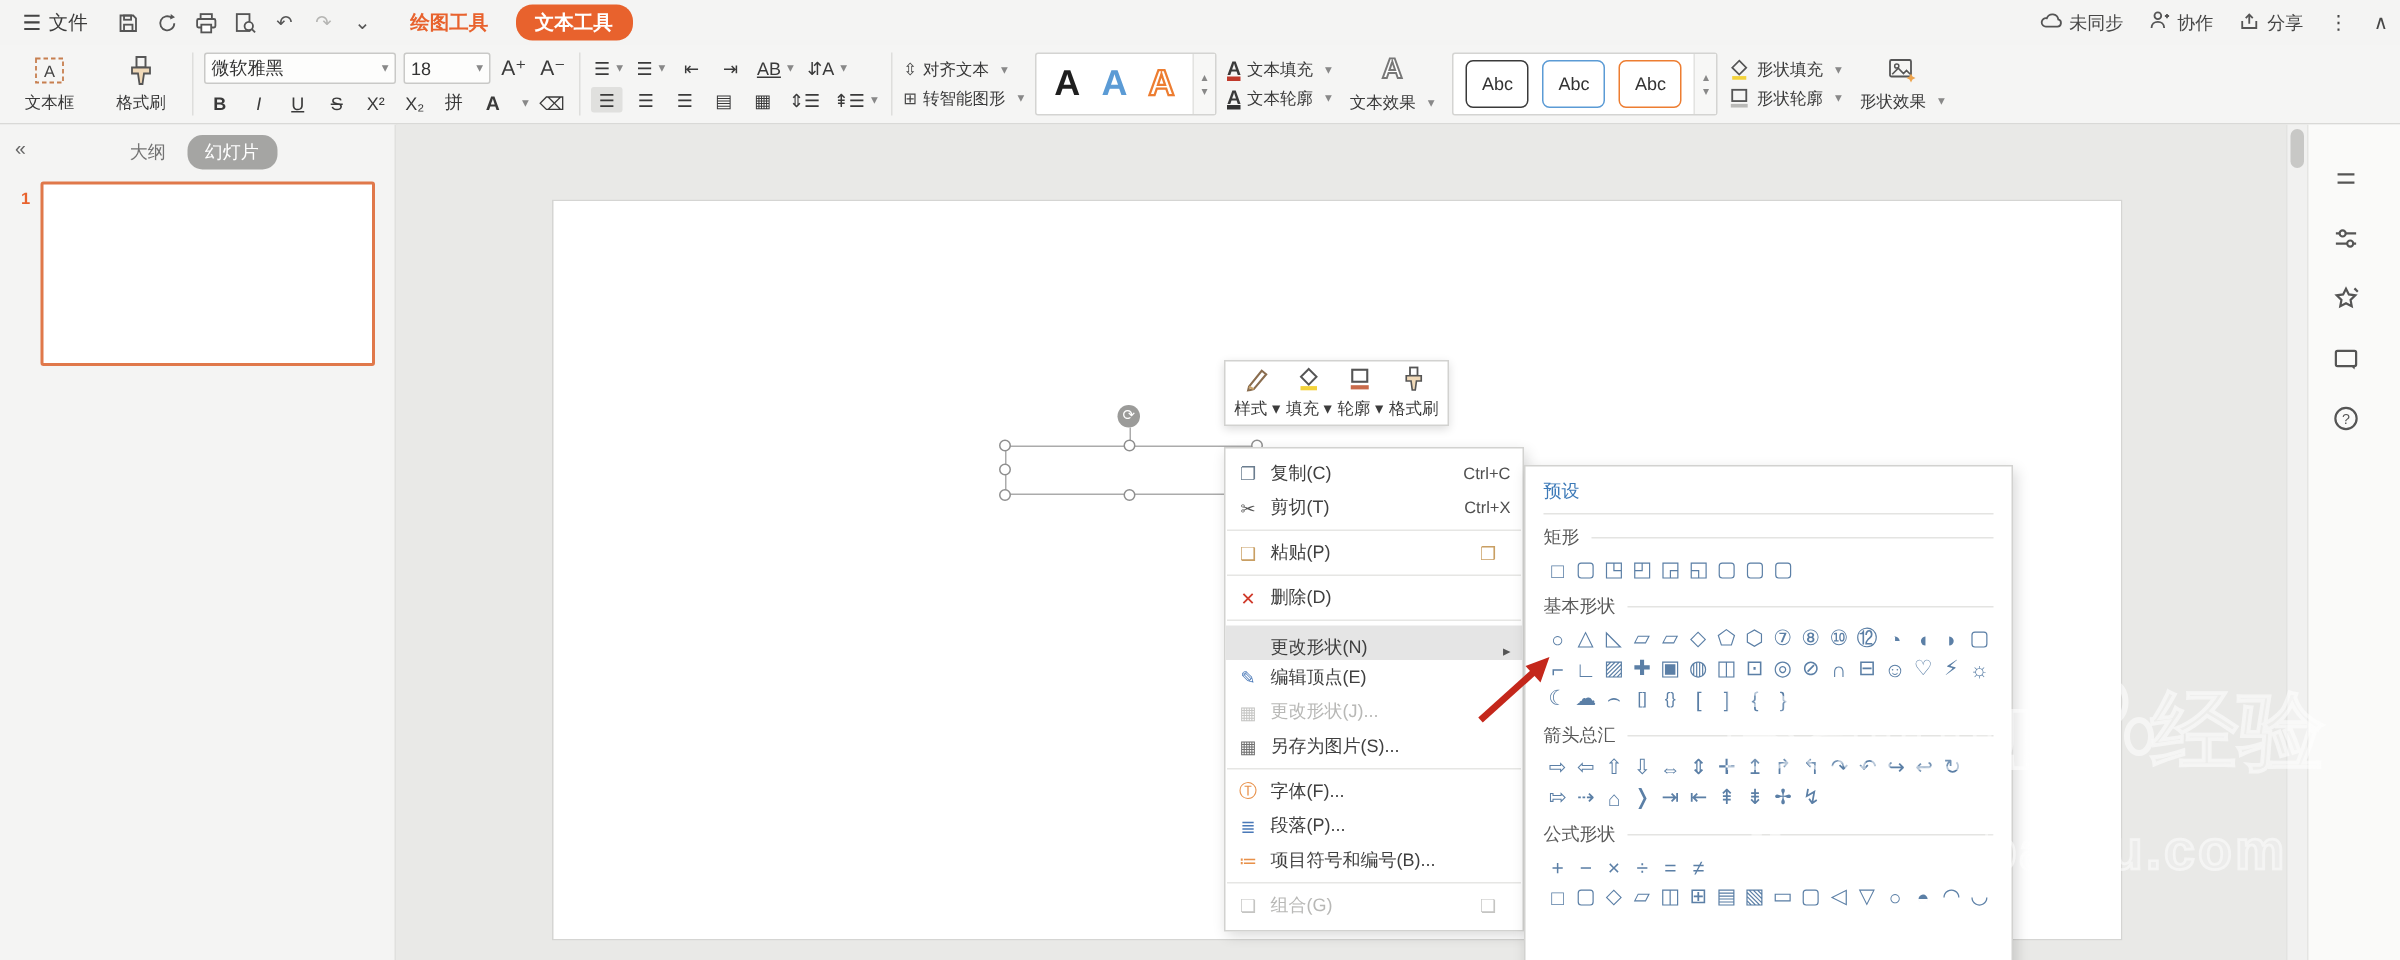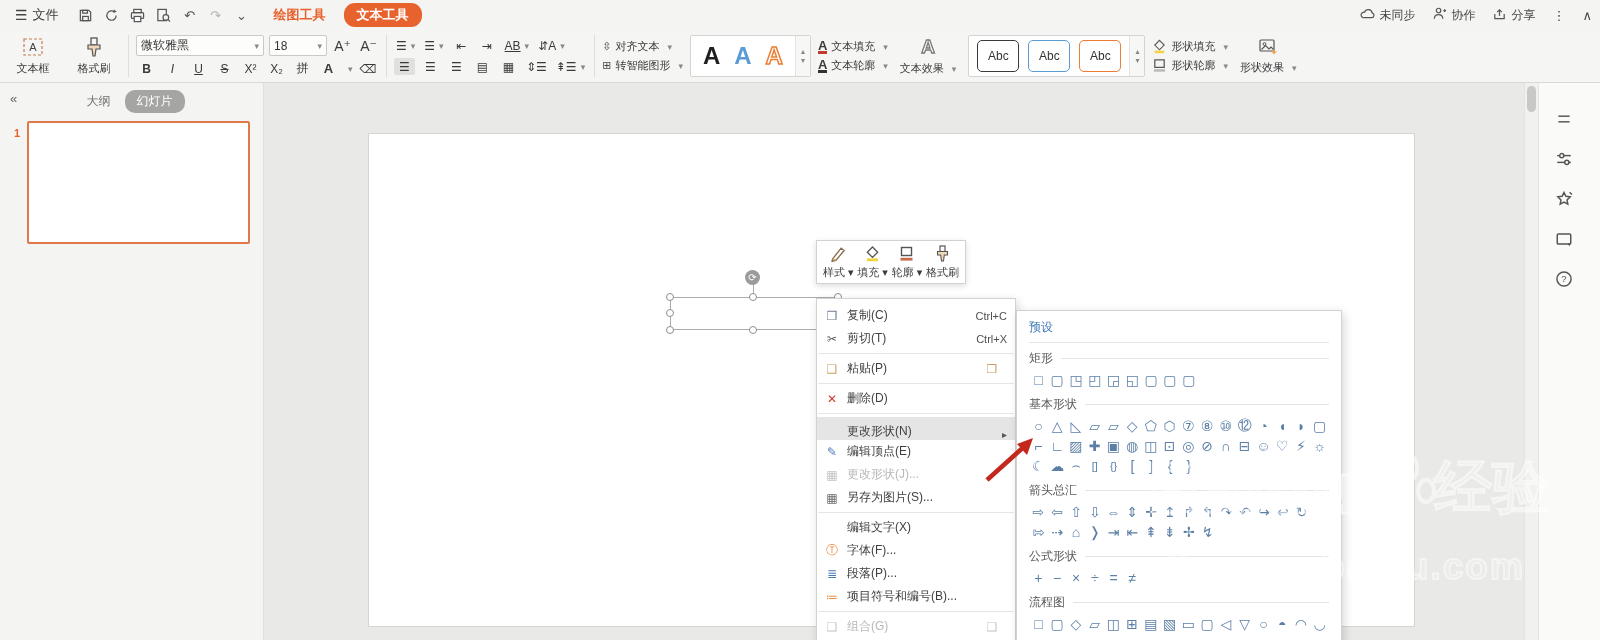--- a/index.html
+++ b/index.html
@@ -437,24 +437,20 @@
       <div class="mi dis">
         <span class="ic">▦</span>
         <span class="lab">更改形状(J)...</span>
       </div>
       <div class="mi">
         <span class="ic" style="color: rgb(111, 111, 111);">▦</span>
         <span class="lab">另存为图片(S)...</span>
       </div>
       <div class="msep"></div>
       <div class="mi">
-        <span class="ic"></span>
-        <span class="lab">编辑文字(X)</span>
-      </div>
-      <div class="mi">
         <span class="ic" style="color: rgb(232, 145, 74);">Ⓣ</span>
         <span class="lab">字体(F)...</span>
       </div>
       <div class="mi">
         <span class="ic" style="color: rgb(74, 121, 184);">≣</span>
         <span class="lab">段落(P)...</span>
       </div>
       <div class="mi">
         <span class="ic" style="color: rgb(232, 145, 74);">≔</span>
         <span class="lab">项目符号和编号(B)...</span>
@@ -574,24 +570,20 @@
         <span>公式形状</span>
         <span class="line"></span>
       </div>
       <div class="shape-row">
         <span class="shape-cell">+</span>
         <span class="shape-cell">−</span>
         <span class="shape-cell">×</span>
         <span class="shape-cell">÷</span>
         <span class="shape-cell">=</span>
         <span class="shape-cell">≠</span>
-      </div>
-      <div class="sec-title">
-        <span>流程图</span>
-        <span class="line"></span>
       </div>
       <div class="shape-row">
         <span class="shape-cell">□</span>
         <span class="shape-cell">▢</span>
         <span class="shape-cell">◇</span>
         <span class="shape-cell">▱</span>
         <span class="shape-cell">◫</span>
         <span class="shape-cell">⊞</span>
         <span class="shape-cell">▤</span>
         <span class="shape-cell">▧</span>

